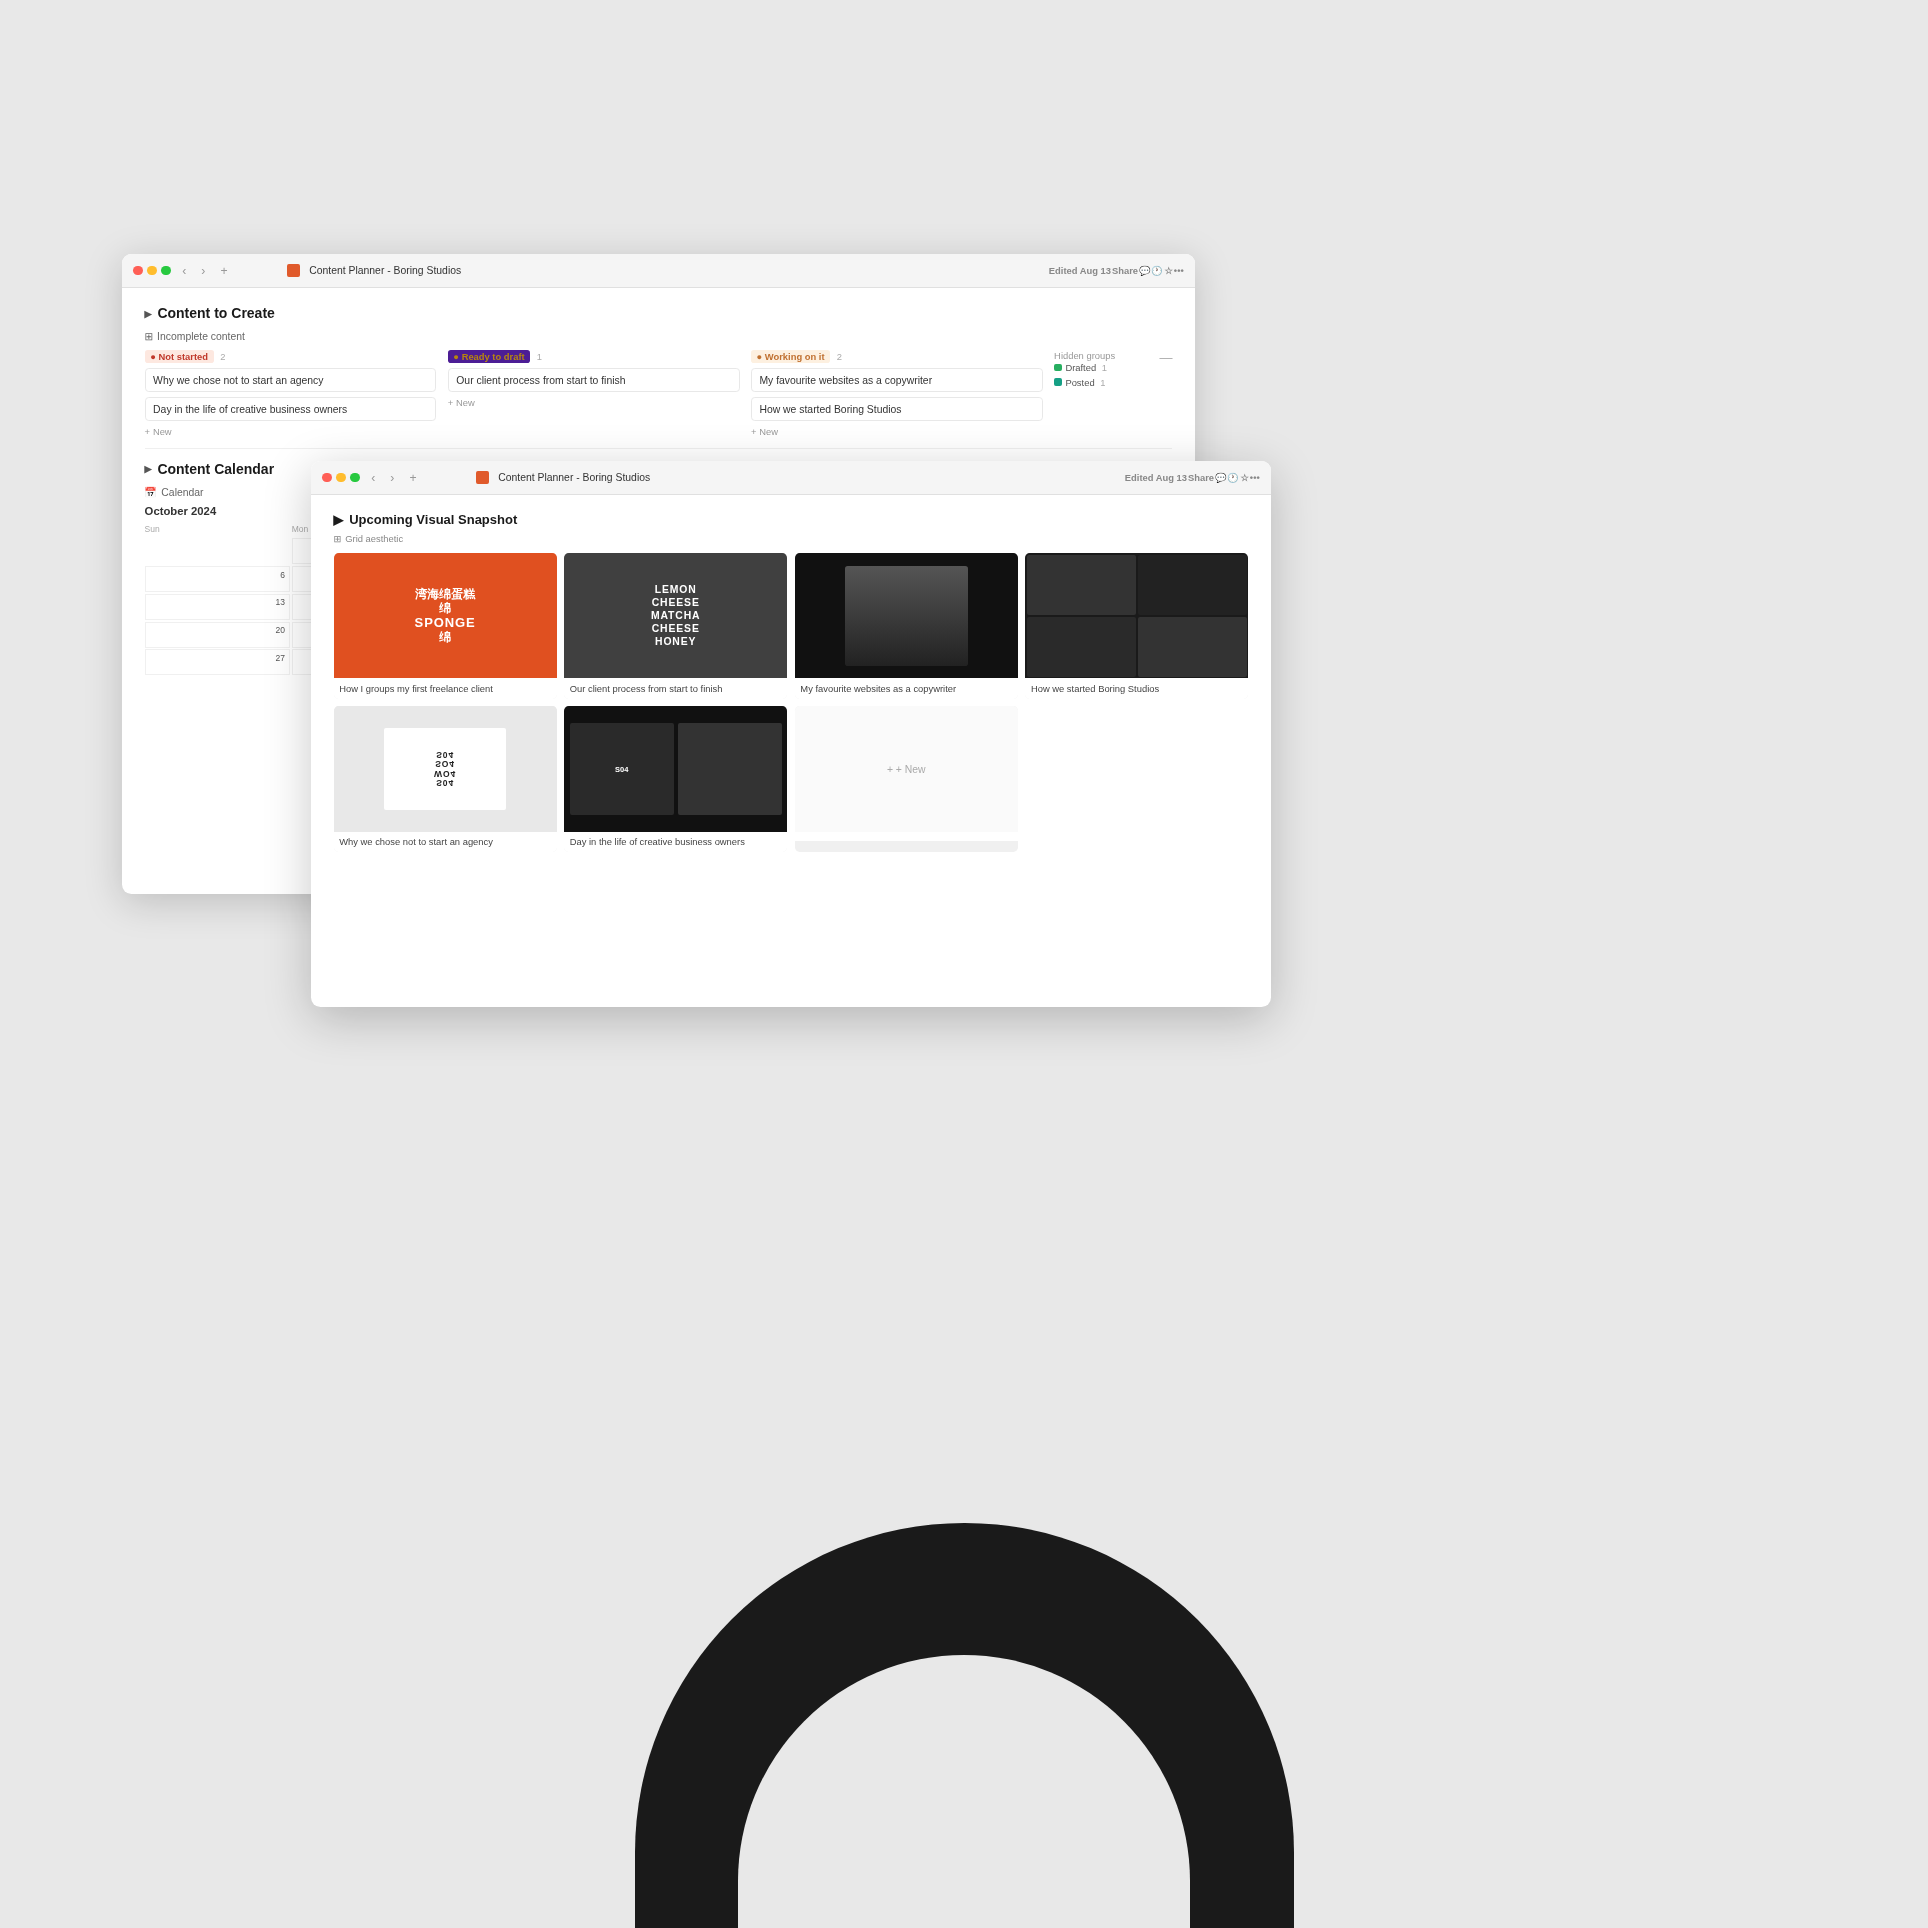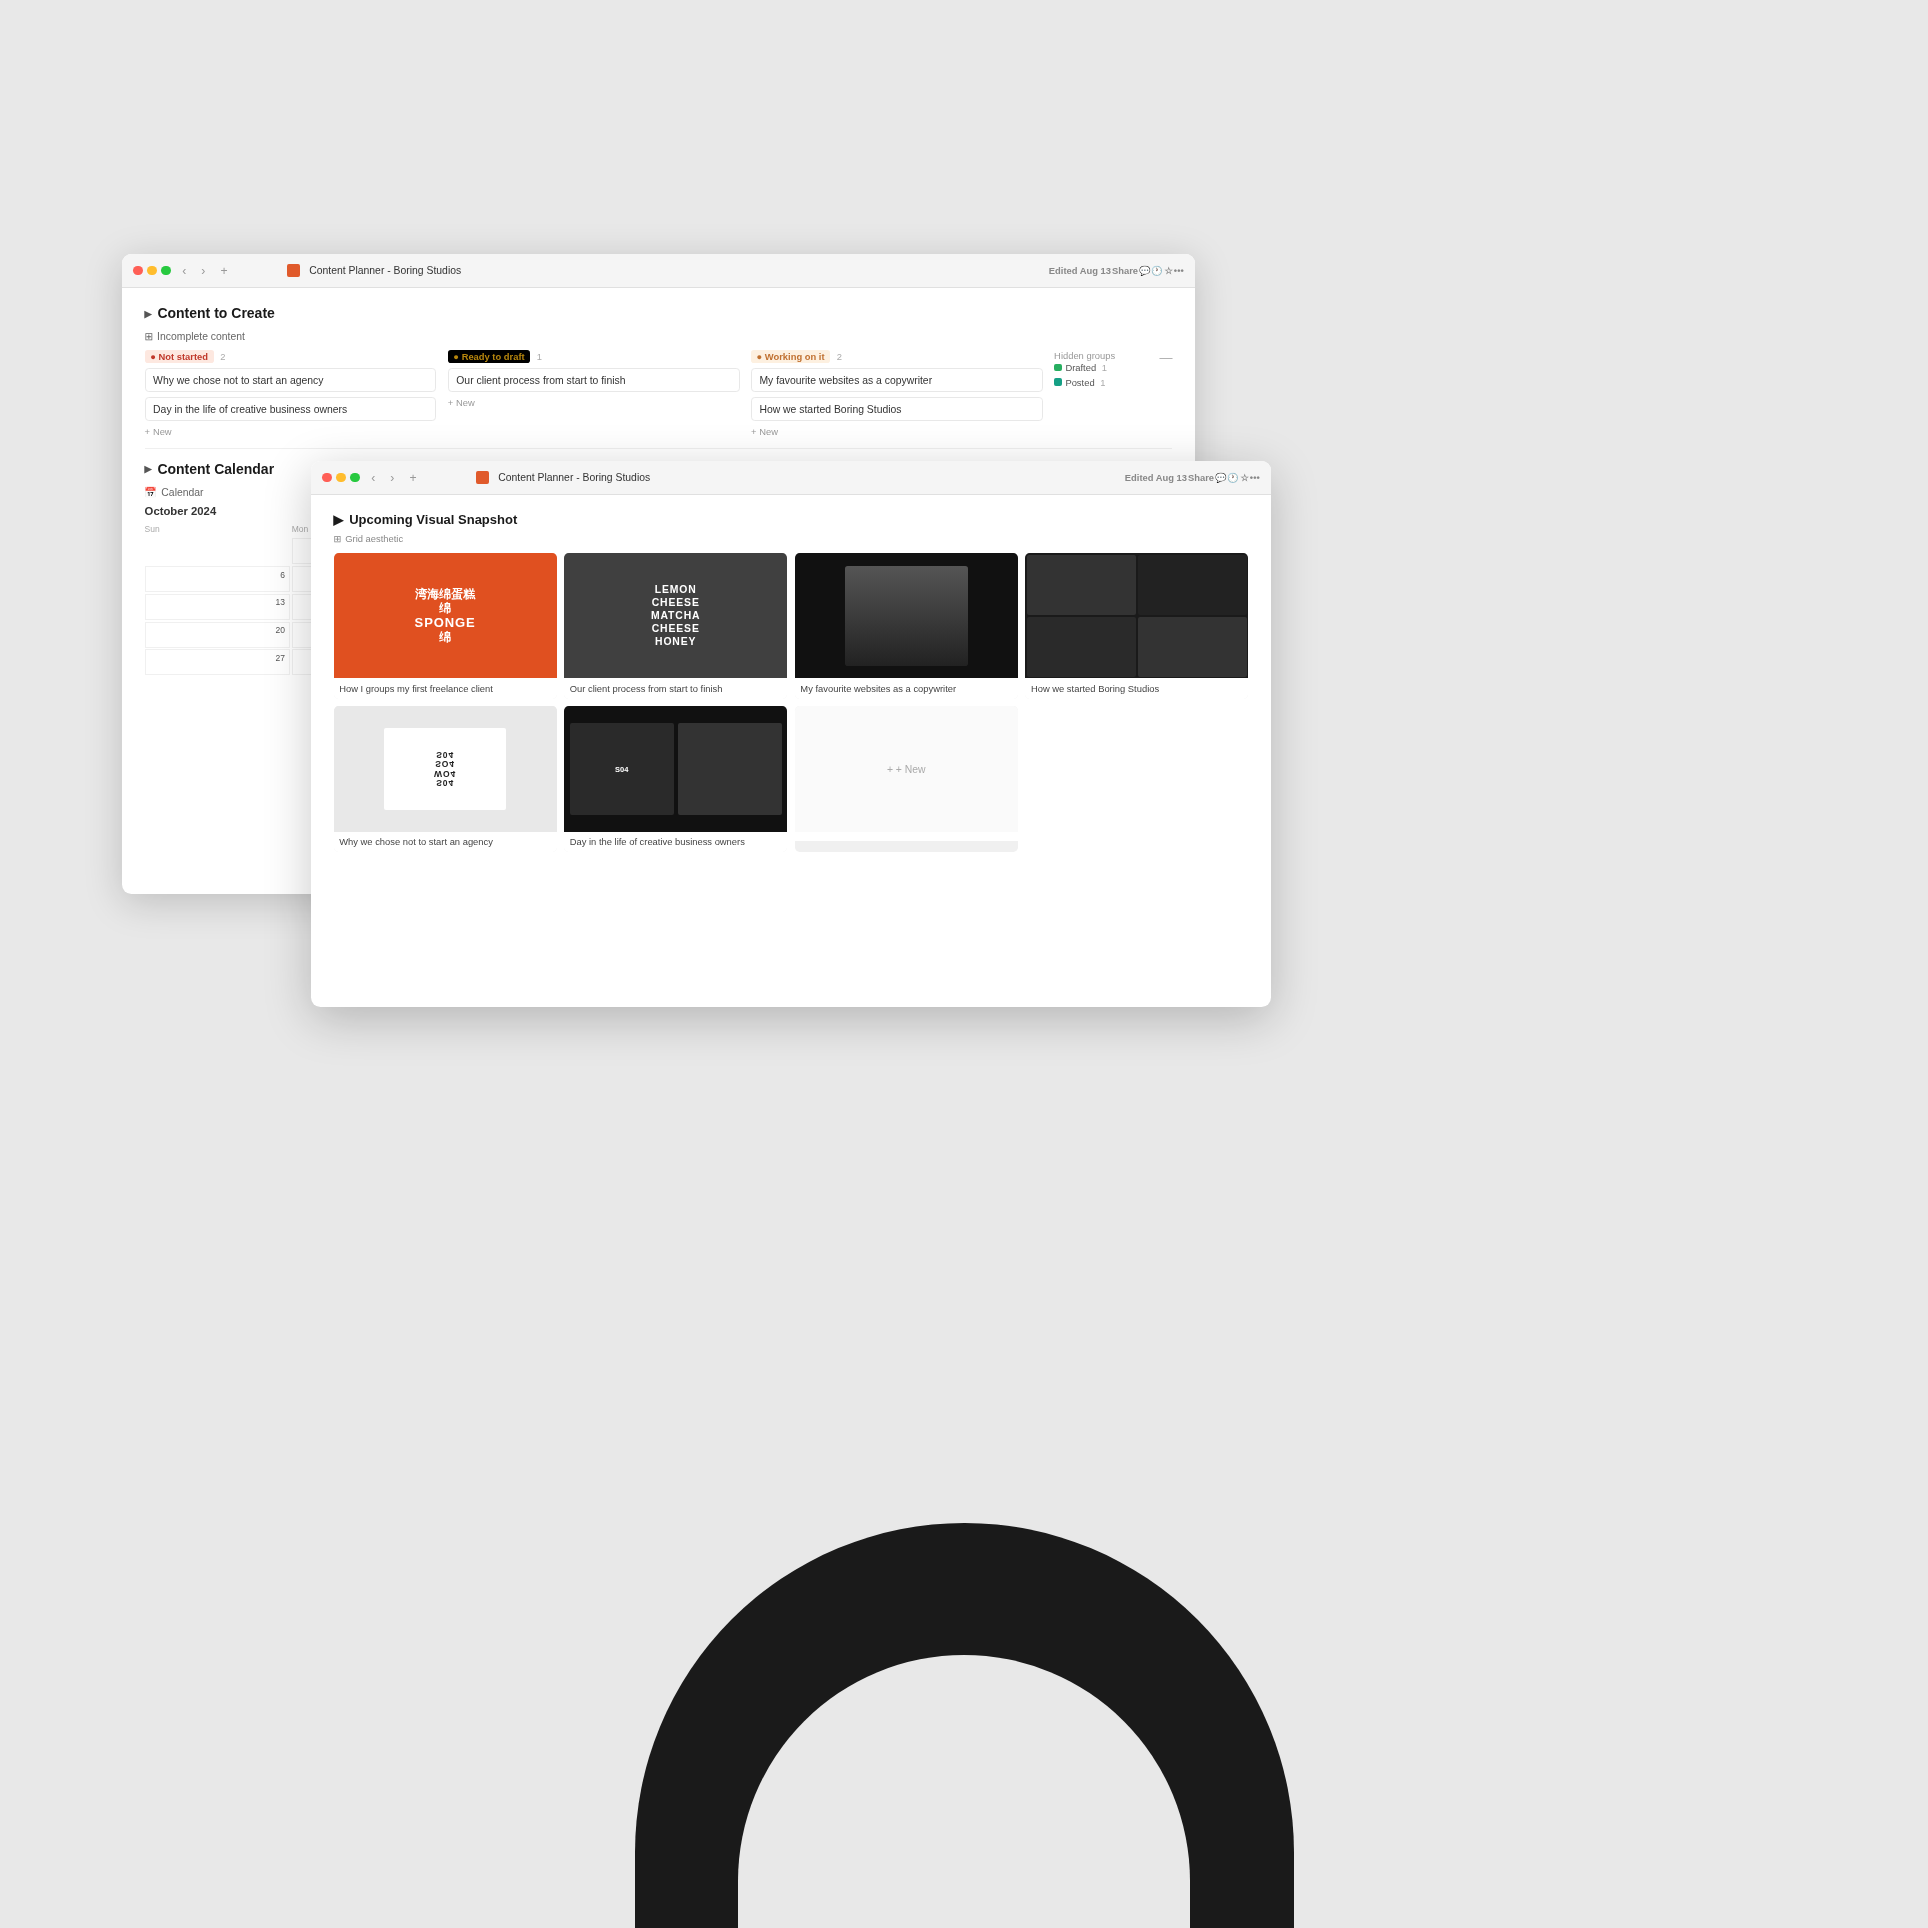--- a/index.html
+++ b/index.html
@@ -102,21 +102,21 @@
     .kanban-col {
       flex: 1; min-width: 0;
     }
     .col-header {
       display: flex; align-items: center; gap: 4.7px; margin-bottom: 5.6px;
     }
     .col-badge {
       font-size: 9.4px; font-weight: 600; padding: 0.9px 5.6px; border-radius: 2.8px;
     }
     .badge-red { background: #fde8e0; color: #c0392b; }
-    .badge-yellow { background: #000000; color: #b7860d; }
+    .badge-yellow { background: #4c1d95; color: #b7860d; }
     .badge-orange { background: #fdf0e0; color: #c07030; }
     .col-count {
       font-size: 9.4px; color: #aaa; margin-left: 1.9px;
     }
     .kanban-card {
       background: #fff;
       border: 0.9px solid #e8e8e8;
       border-radius: 3.8px;
       padding: 5.6px 7.5px;
       font-size: 10.4px;

